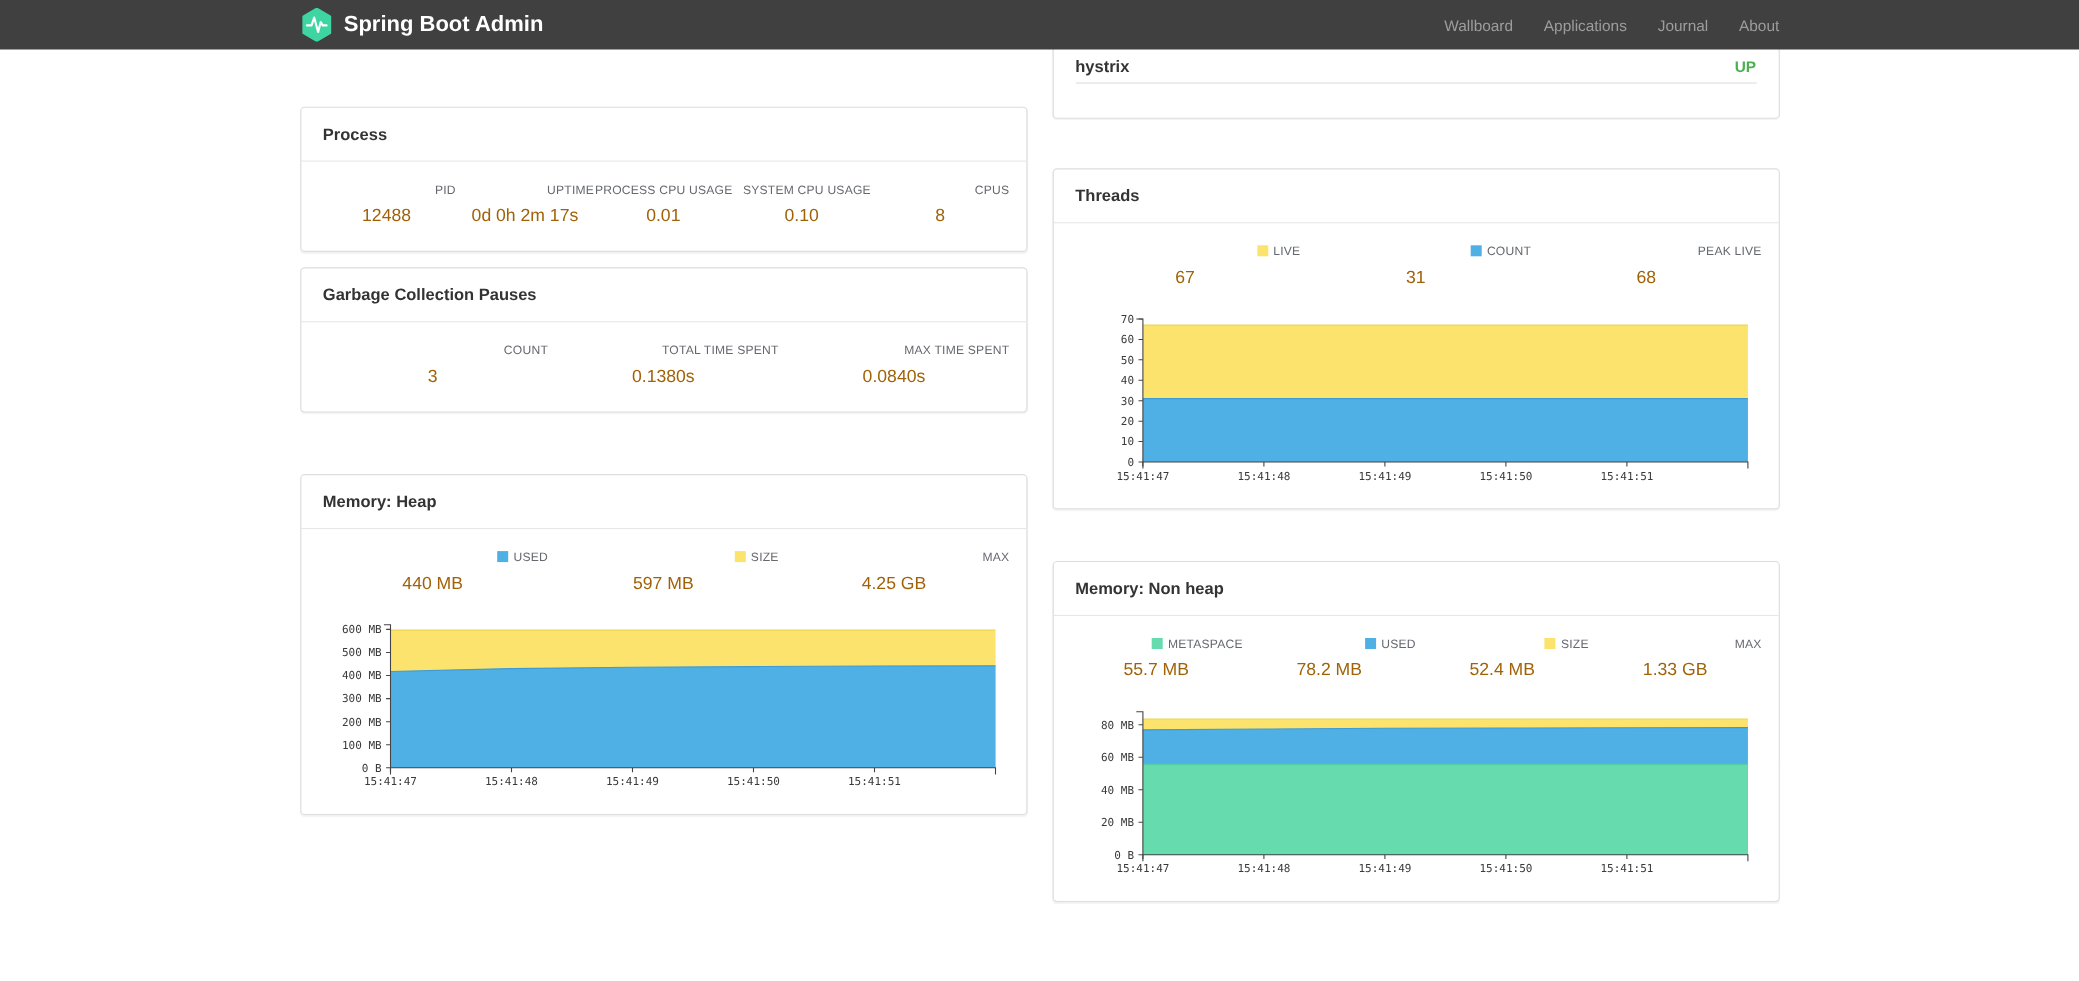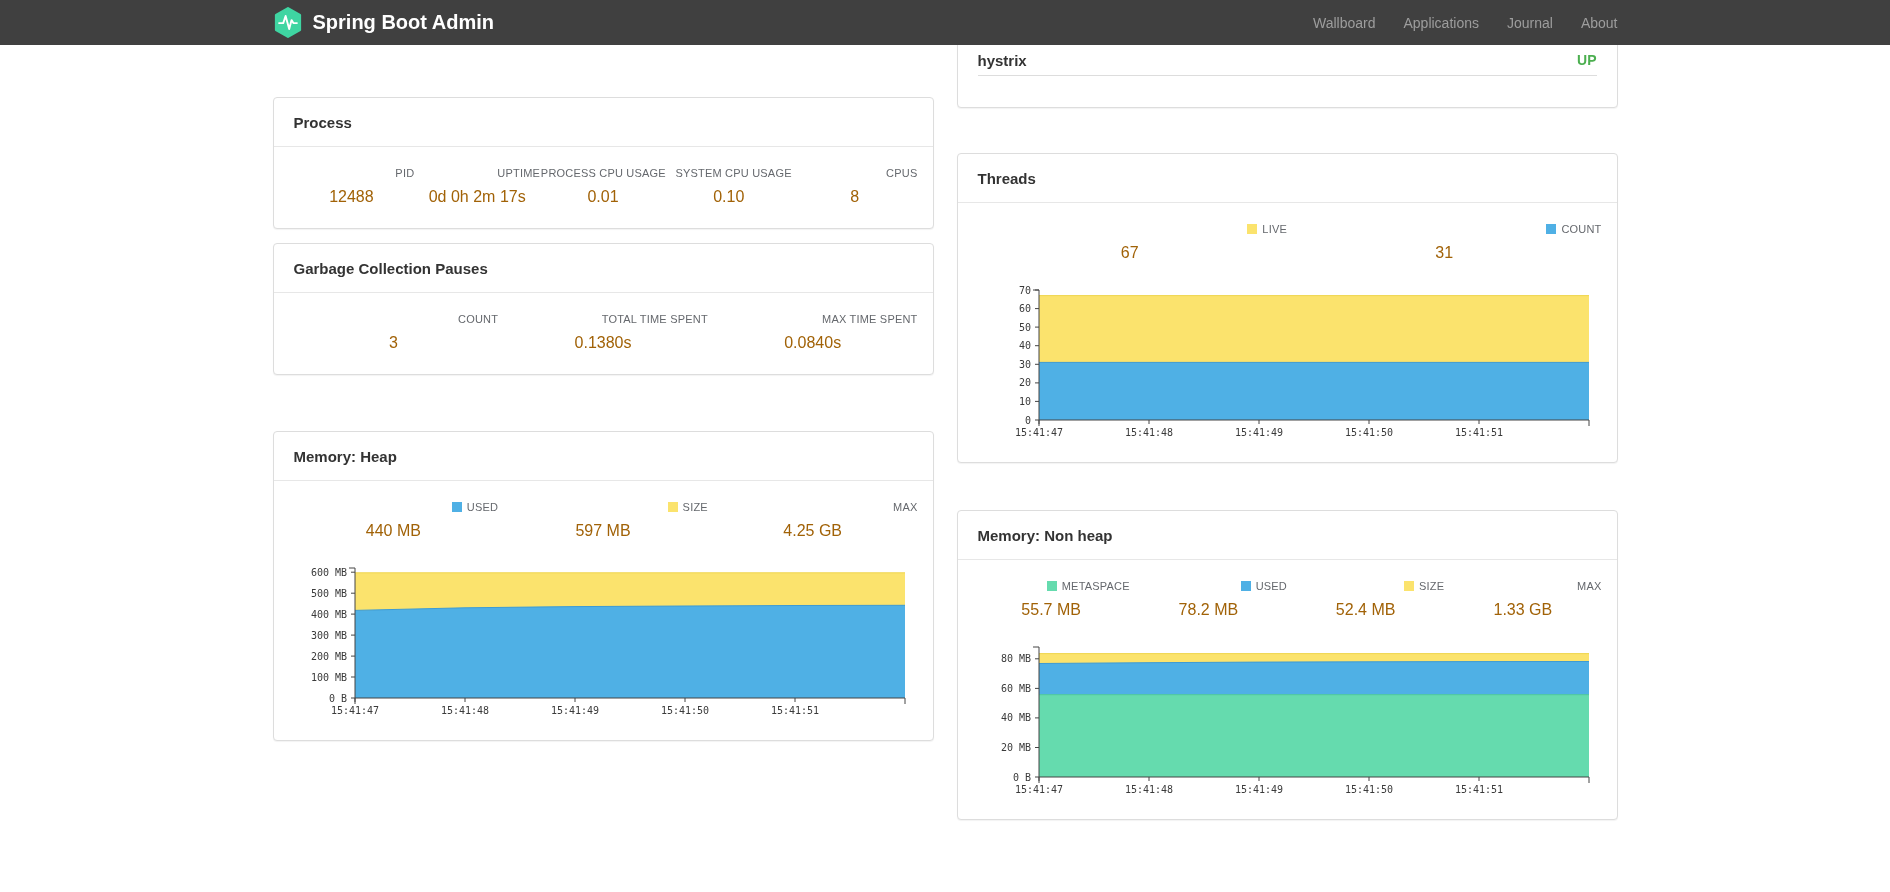--- a/index.html
+++ b/index.html
@@ -172,20 +172,24 @@
       <div class="card threads-card">
         <div class="card-header">Threads</div>
         <div class="metrics">
           <div class="metric">
             <div class="metric-label"><span class="swatch" style="background: rgb(251, 227, 109);"></span><span>LIVE</span></div>
             <div class="metric-value">67</div>
           </div>
           <div class="metric">
             <div class="metric-label"><span class="swatch" style="background: rgb(79, 176, 229);"></span><span>COUNT</span></div>
             <div class="metric-value">31</div>
+          </div>
+          <div class="metric">
+            <div class="metric-label">PEAK LIVE</div>
+            <div class="metric-value">68</div>
           </div>
         </div>
         <svg class="chart" width="620" height="162">
             <path d="M62,136 L62.0,11.6 L172.0,11.6 L282.0,11.6 L392.0,11.6 L502.0,11.6 L612.0,11.6 L612,136 Z" fill="#FBE36D"></path>
             <path d="M62.0,11.6 L172.0,11.6 L282.0,11.6 L392.0,11.6 L502.0,11.6 L612.0,11.6" fill="none" stroke="#EFD54E" stroke-width="1"></path>
             <path d="M62,136 L62.0,78.4 L172.0,78.4 L282.0,78.4 L392.0,78.4 L502.0,78.4 L612.0,78.4 L612,136 Z" fill="#4FB0E5"></path>
             <path d="M62.0,78.4 L172.0,78.4 L282.0,78.4 L392.0,78.4 L502.0,78.4 L612.0,78.4" fill="none" stroke="#3D9BD4" stroke-width="1"></path>
             <path d="M56,6 H62 V136" fill="none" stroke="#444"></path>
             <path d="M62,142 V136 H612 V142" fill="none" stroke="#444"></path>
             <line x1="58" y1="6.0" x2="62" y2="6.0" stroke="#444"></line>

